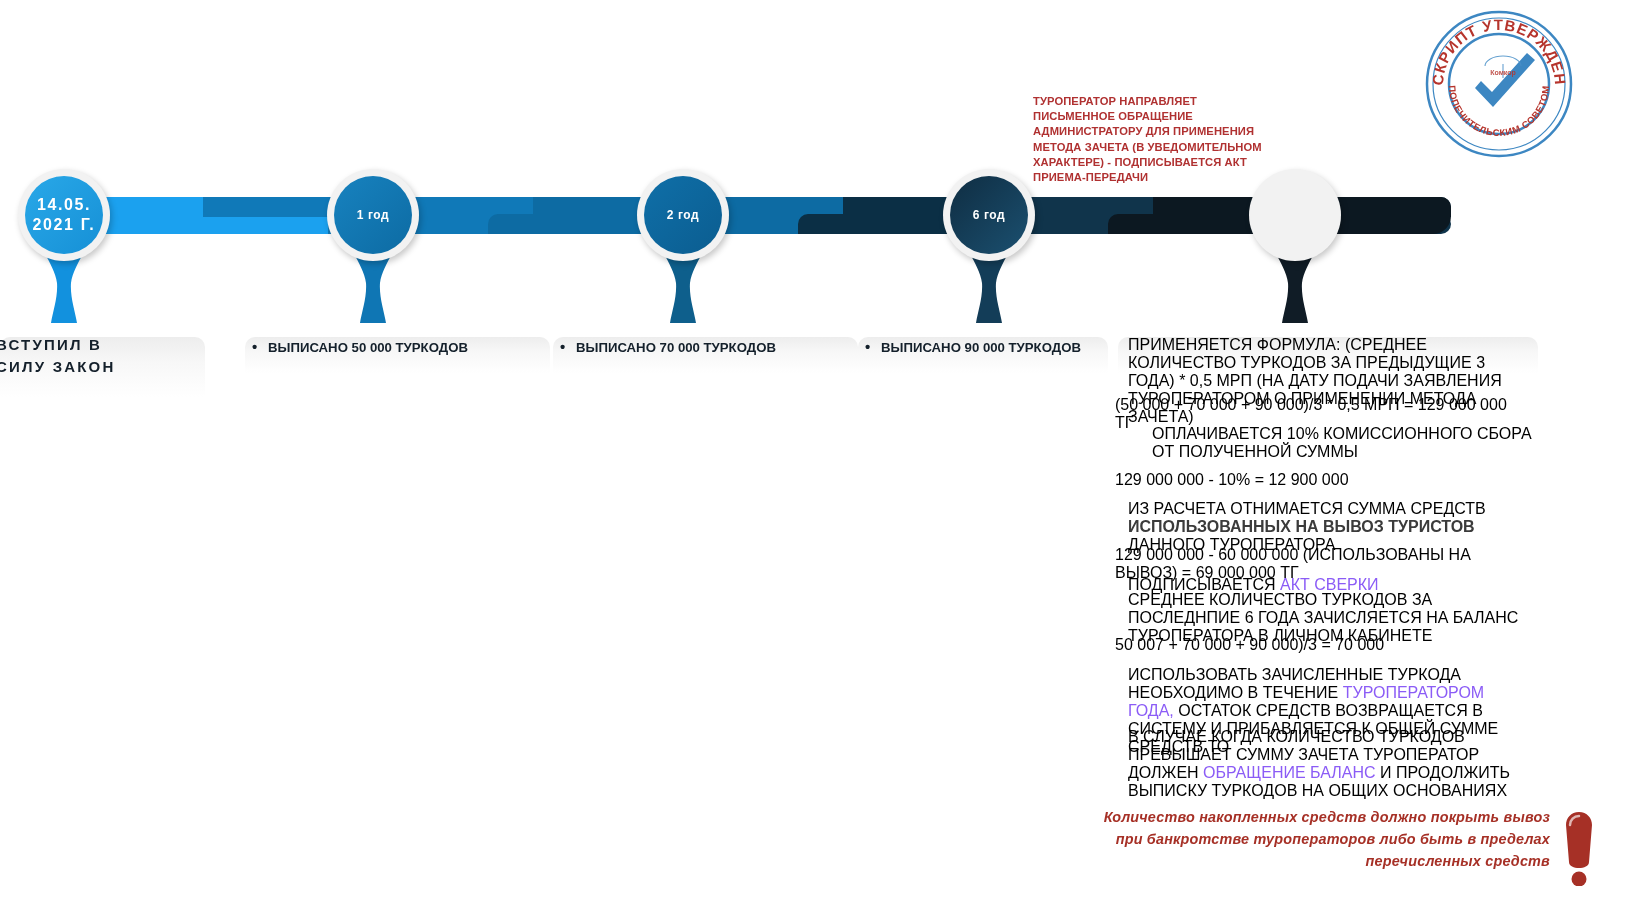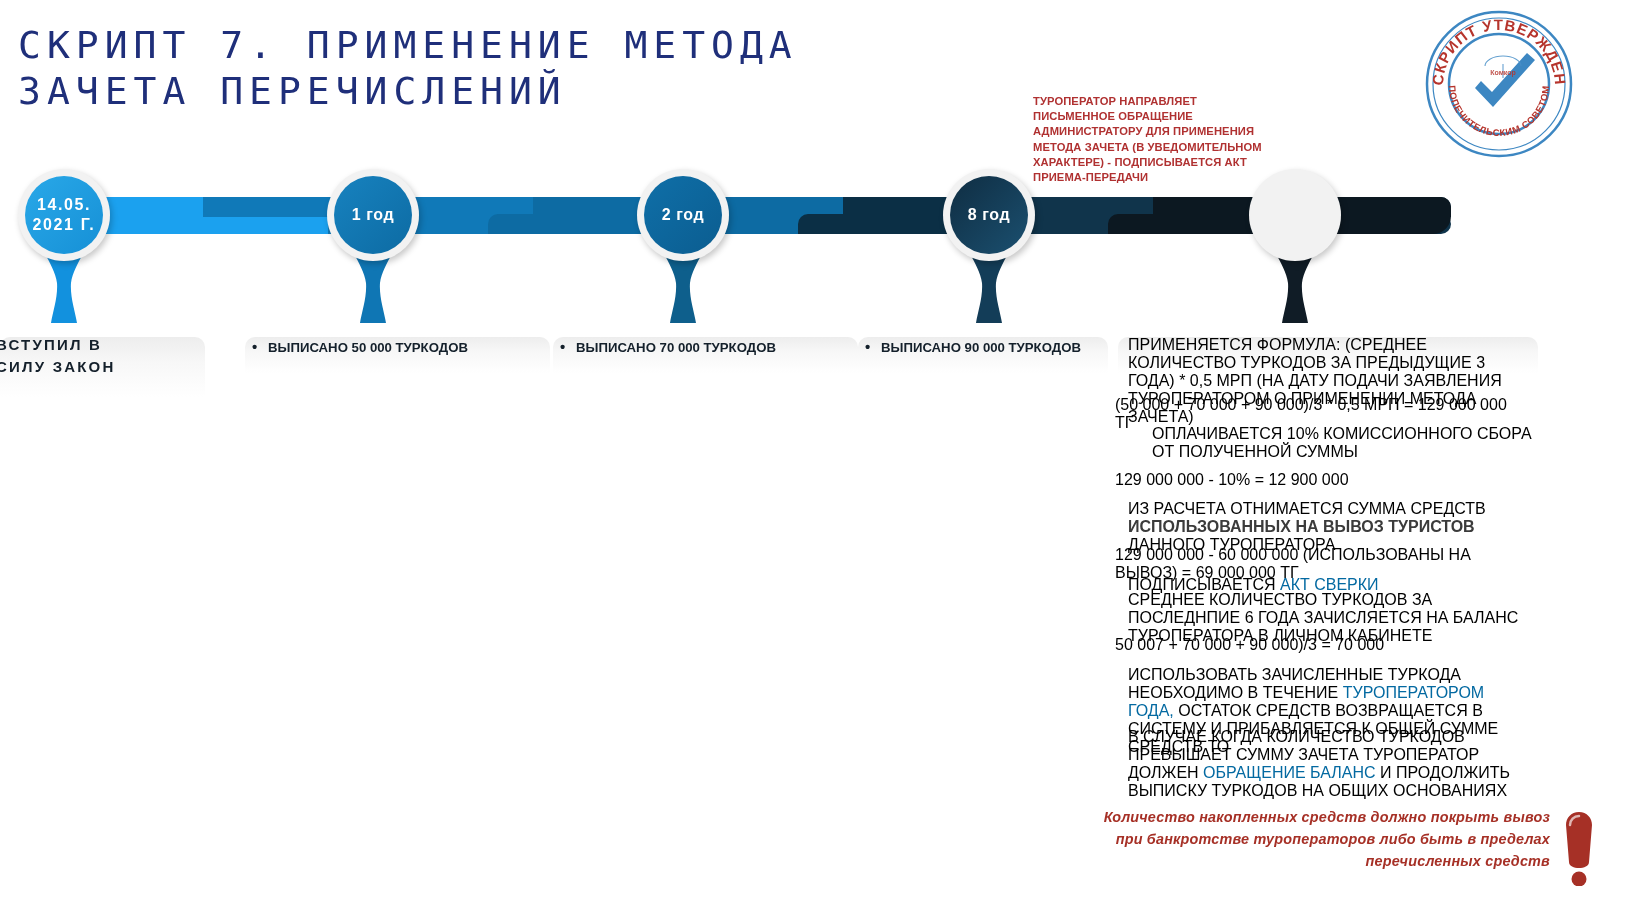--- a/index.html
+++ b/index.html
@@ -45,21 +45,21 @@
   .node { position: absolute; width: 92px; height: 92px; }
   .node .ring {
     position:absolute; left:0; top:0; width:92px; height:92px;
     border-radius:50%; background:#f2f2f2;
     box-shadow: 2px 3px 6px rgba(0,0,0,.22);
   }
   .node .disc {
     position:absolute; left:7px; top:7px; width:78px; height:78px;
     border-radius:50%;
     display:flex; align-items:center; justify-content:center;
-    color:#fff; font-weight:700; font-size:16px; text-align:center;
+    color:#fff; font-weight:700; font-size:12px; text-align:center;
     line-height:18px; letter-spacing:.6px;
   }
   .node .disc.small { font-size:16px; letter-spacing:1.6px; line-height:20px; }
   .funnel { position:absolute; width:54px; }
   .funnel svg { display:block; }
 
   
   .card {
     position: absolute;
     background: linear-gradient(180deg,#ededed 0%, #f7f7f7 40%, #ffffff 100%);
@@ -73,38 +73,36 @@
   .lbl.bullet::before {
     content:"\2022"; position:absolute; left:2px; top:-1px; font-size:15px;
   }
   .lbl.first {
     letter-spacing:2.2px; font-size:15px; line-height:22px; color:#14202b;
     white-space: pre-line;
   }
 
   
   .rc { position:absolute; left:1128px; width:400px; }
-  .red { color:#0369a1;margin-top:36px; }
+  .red { color:#8b5cf6;margin-top:36px; }
   .dim { color:#3b3b3b; font-weight:600; }
 
   
   .footer {
     position:absolute; left:1035px; top:806px; width:515px;
     text-align:right; font-size:14.4px; font-weight:700; font-style:italic;
     line-height:22px; color:#a63026; white-space:pre-line; letter-spacing:.2px;
   }
   .excl { position:absolute; left:1566px; top:812px; width:26px; height:74px; }
 </style>
 </head>
 <body>
 
 <div id="slide">
 
-  <div class="title">СКРИПТ 7. ПРИМЕНЕНИЕ МЕТОДА
-ЗАЧЕТА ПЕРЕЧИСЛЕНИЙ</div>
 
   <div class="top-note">ТУРОПЕРАТОР НАПРАВЛЯЕТ
 ПИСЬМЕННОЕ ОБРАЩЕНИЕ
 АДМИНИСТРАТОРУ ДЛЯ ПРИМЕНЕНИЯ
 МЕТОДА ЗАЧЕТА (В УВЕДОМИТЕЛЬНОМ
 ХАРАКТЕРЕ) - ПОДПИСЫВАЕТСЯ АКТ
 ПРИЕМА-ПЕРЕДАЧИ</div>
 
   <div class="stamp">
     <svg width="152" height="152" viewBox="0 0 152 152">
@@ -196,21 +194,21 @@
   <div class="node" style="left:327px;top:169px">
     <div class="ring"></div>
     <div class="disc" style="background:linear-gradient(135deg,#1782bf,#0d6ba3)">1 год</div>
   </div>
   <div class="node" style="left:637px;top:169px">
     <div class="ring"></div>
     <div class="disc" style="background:linear-gradient(135deg,#0f6fa8,#0b5d90)">2 год</div>
   </div>
   <div class="node" style="left:943px;top:169px">
     <div class="ring"></div>
-    <div class="disc" style="background:linear-gradient(135deg,#0f2d42,#1b5070)">8 год</div>
+    <div class="disc" style="background:linear-gradient(135deg,#0f2d42,#1b5070)">6 год</div>
   </div>
   <div class="node" style="left:1249px;top:169px">
     <div class="ring"></div>
   </div>
 
   <div class="card" style="left:0px;top:337px;width:205px;height:60px"></div>
   <div class="card" style="left:245px;top:337px;width:305px;height:36px"></div>
   <div class="card" style="left:553px;top:337px;width:305px;height:36px"></div>
   <div class="card" style="left:858px;top:337px;width:250px;height:36px"></div>
   <div class="card" style="left:1118px;top:337px;width:420px;height:36px"></div>

